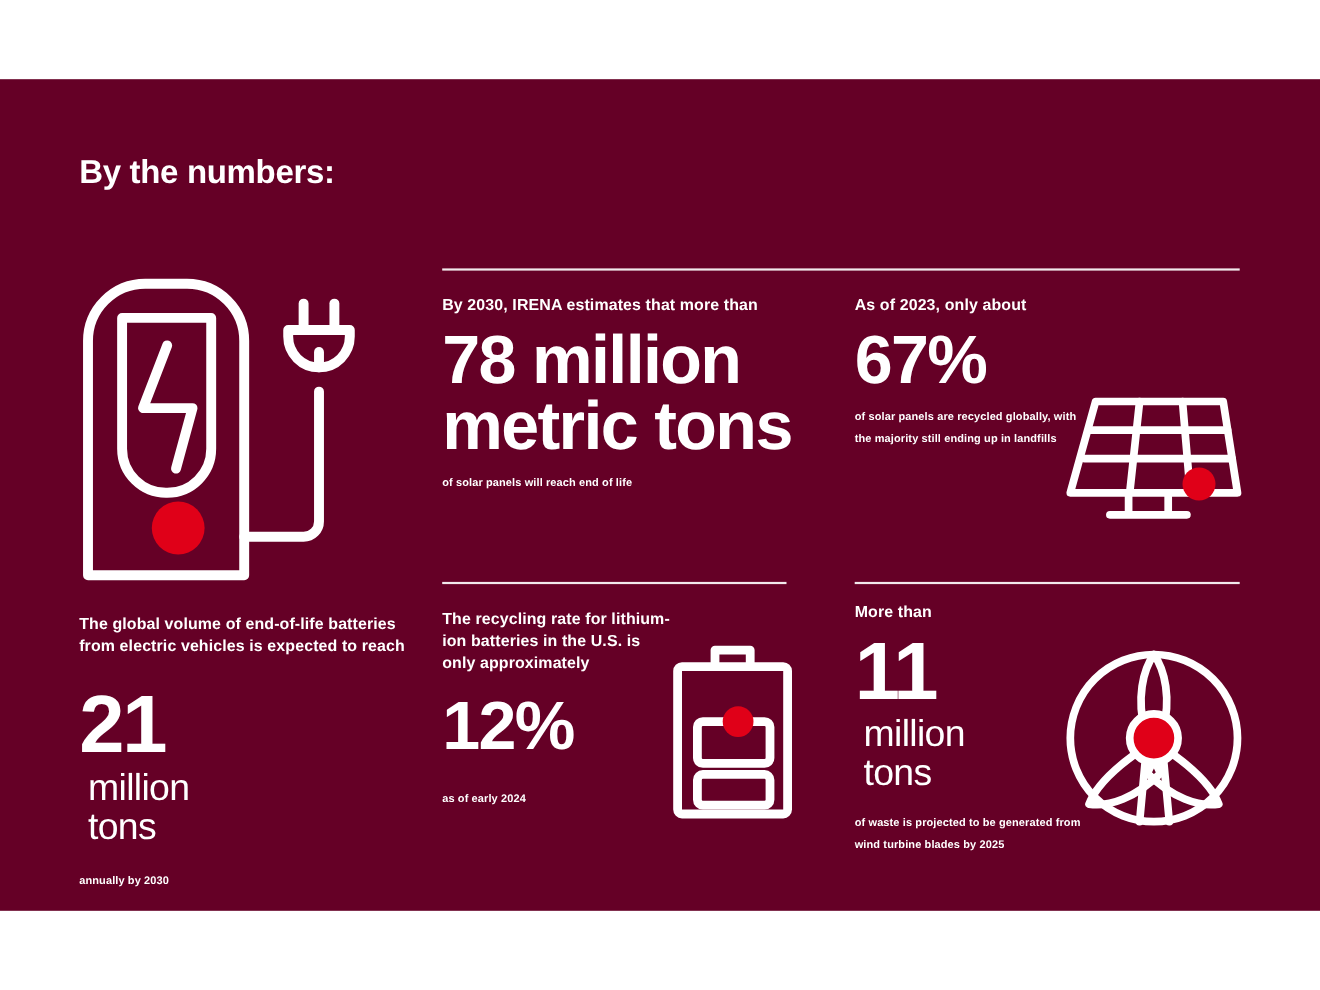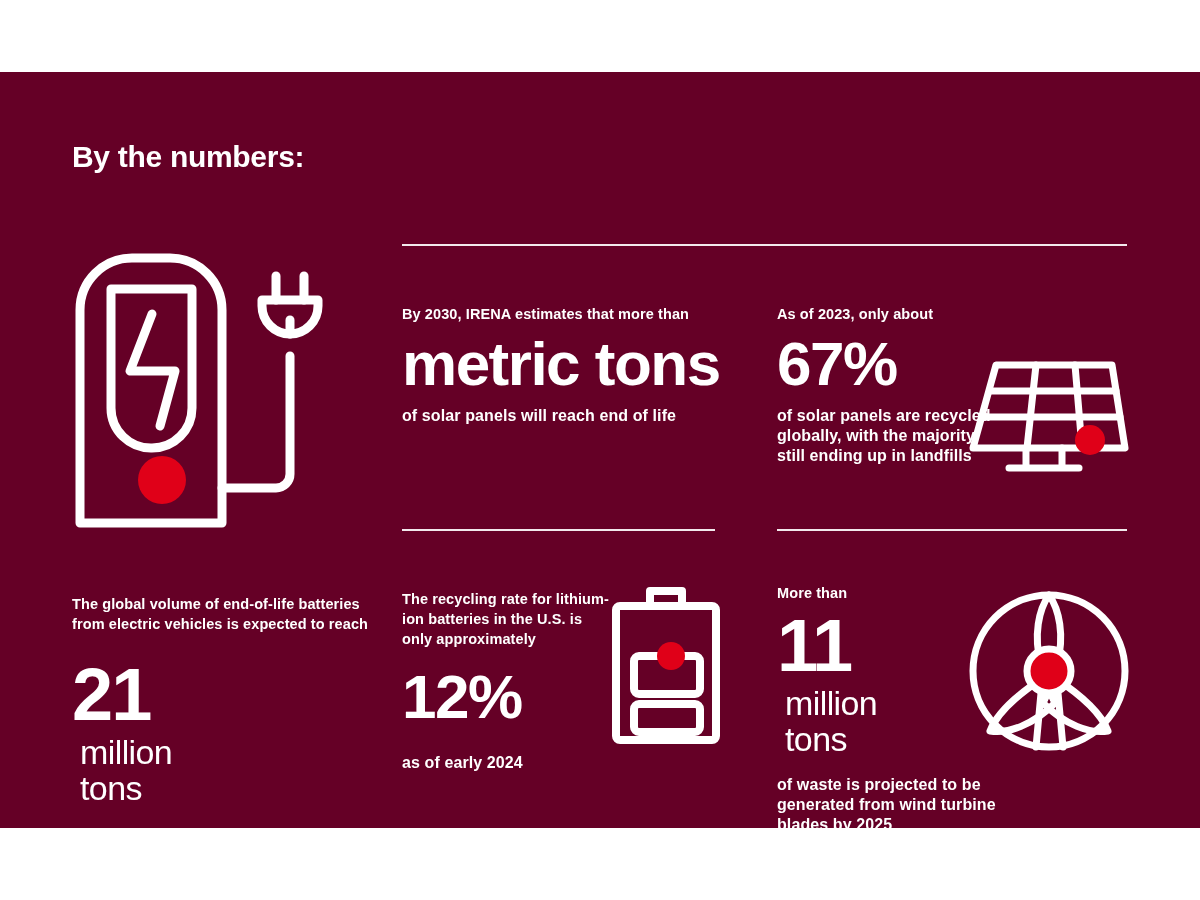--- a/index.html
+++ b/index.html
@@ -41,29 +41,29 @@
   .rule {
     position: absolute;
     height: 2px;
     background: #f2e9ec;
   }
   .rule-top    { left: 402px; top: 244px; width: 725px; }
   .rule-bot-m  { left: 402px; top: 529px; width: 313px; }
   .rule-bot-r  { left: 777px; top: 529px; width: 350px; }
 
   
-  .cell { position: absolute; color: #ffffff; margin-top: 36px; }
+  .cell { position: absolute; color: #ffffff; }
   .lead {
     font-size: 14.5px;
     font-weight: bold;
     line-height: 20px;
     letter-spacing: 0.1px;
   }
   .foot {
-    font-size: 16px;
+    font-size: 10px;
     font-weight: bold;
     line-height: 20px;
     letter-spacing: 0.1px;
   }
   .big {
     font-size: 62px;
     font-weight: bold;
     line-height: 60px;
     letter-spacing: -1.5px;
     color: #ffffff;
@@ -166,20 +166,21 @@
         <path d="M78 110 L73 164"></path>
         <path d="M95 110 L100 164"></path>
       </g>
       <circle cx="86" cy="88" r="22" fill="#E00018" stroke="#ffffff" stroke-width="7"></circle>
     </svg>
   </div>
 
   <div class="cell" id="cell-tm">
     <div class="lead">By 2030, IRENA estimates that more than</div>
     <div class="gap-a"></div>
+    <div class="big">78 million</div>
     <div class="big">metric tons</div>
     <div class="gap-b"></div>
     <div class="foot">of solar panels will reach end of life</div>
   </div>
 
   <div class="cell" id="cell-tr">
     <div class="lead">As of 2023, only about</div>
     <div class="gap-a"></div>
     <div class="big">67%</div>
     <div class="gap-b"></div>

